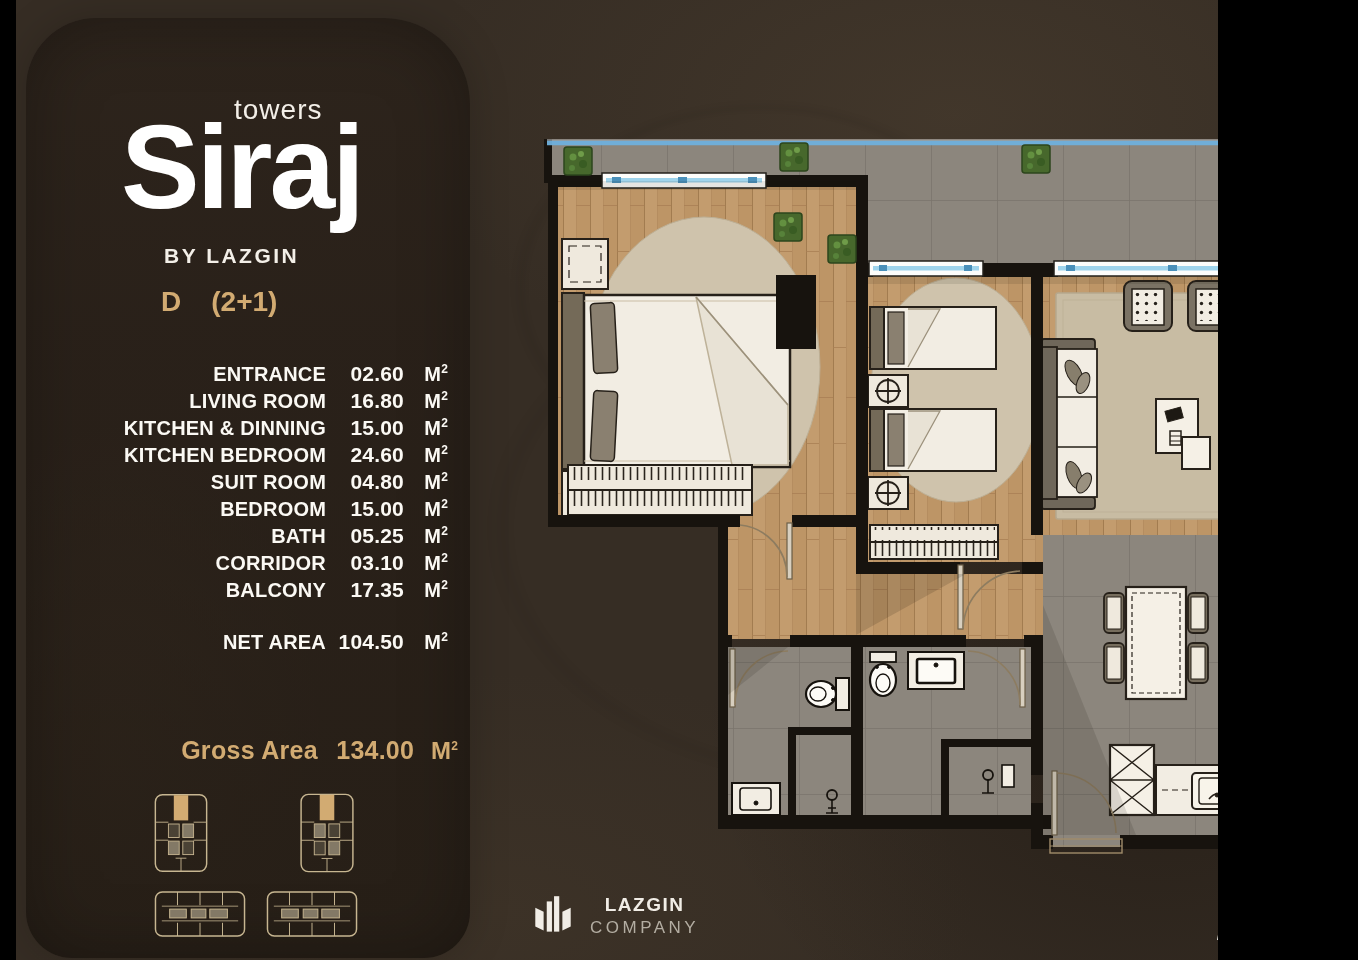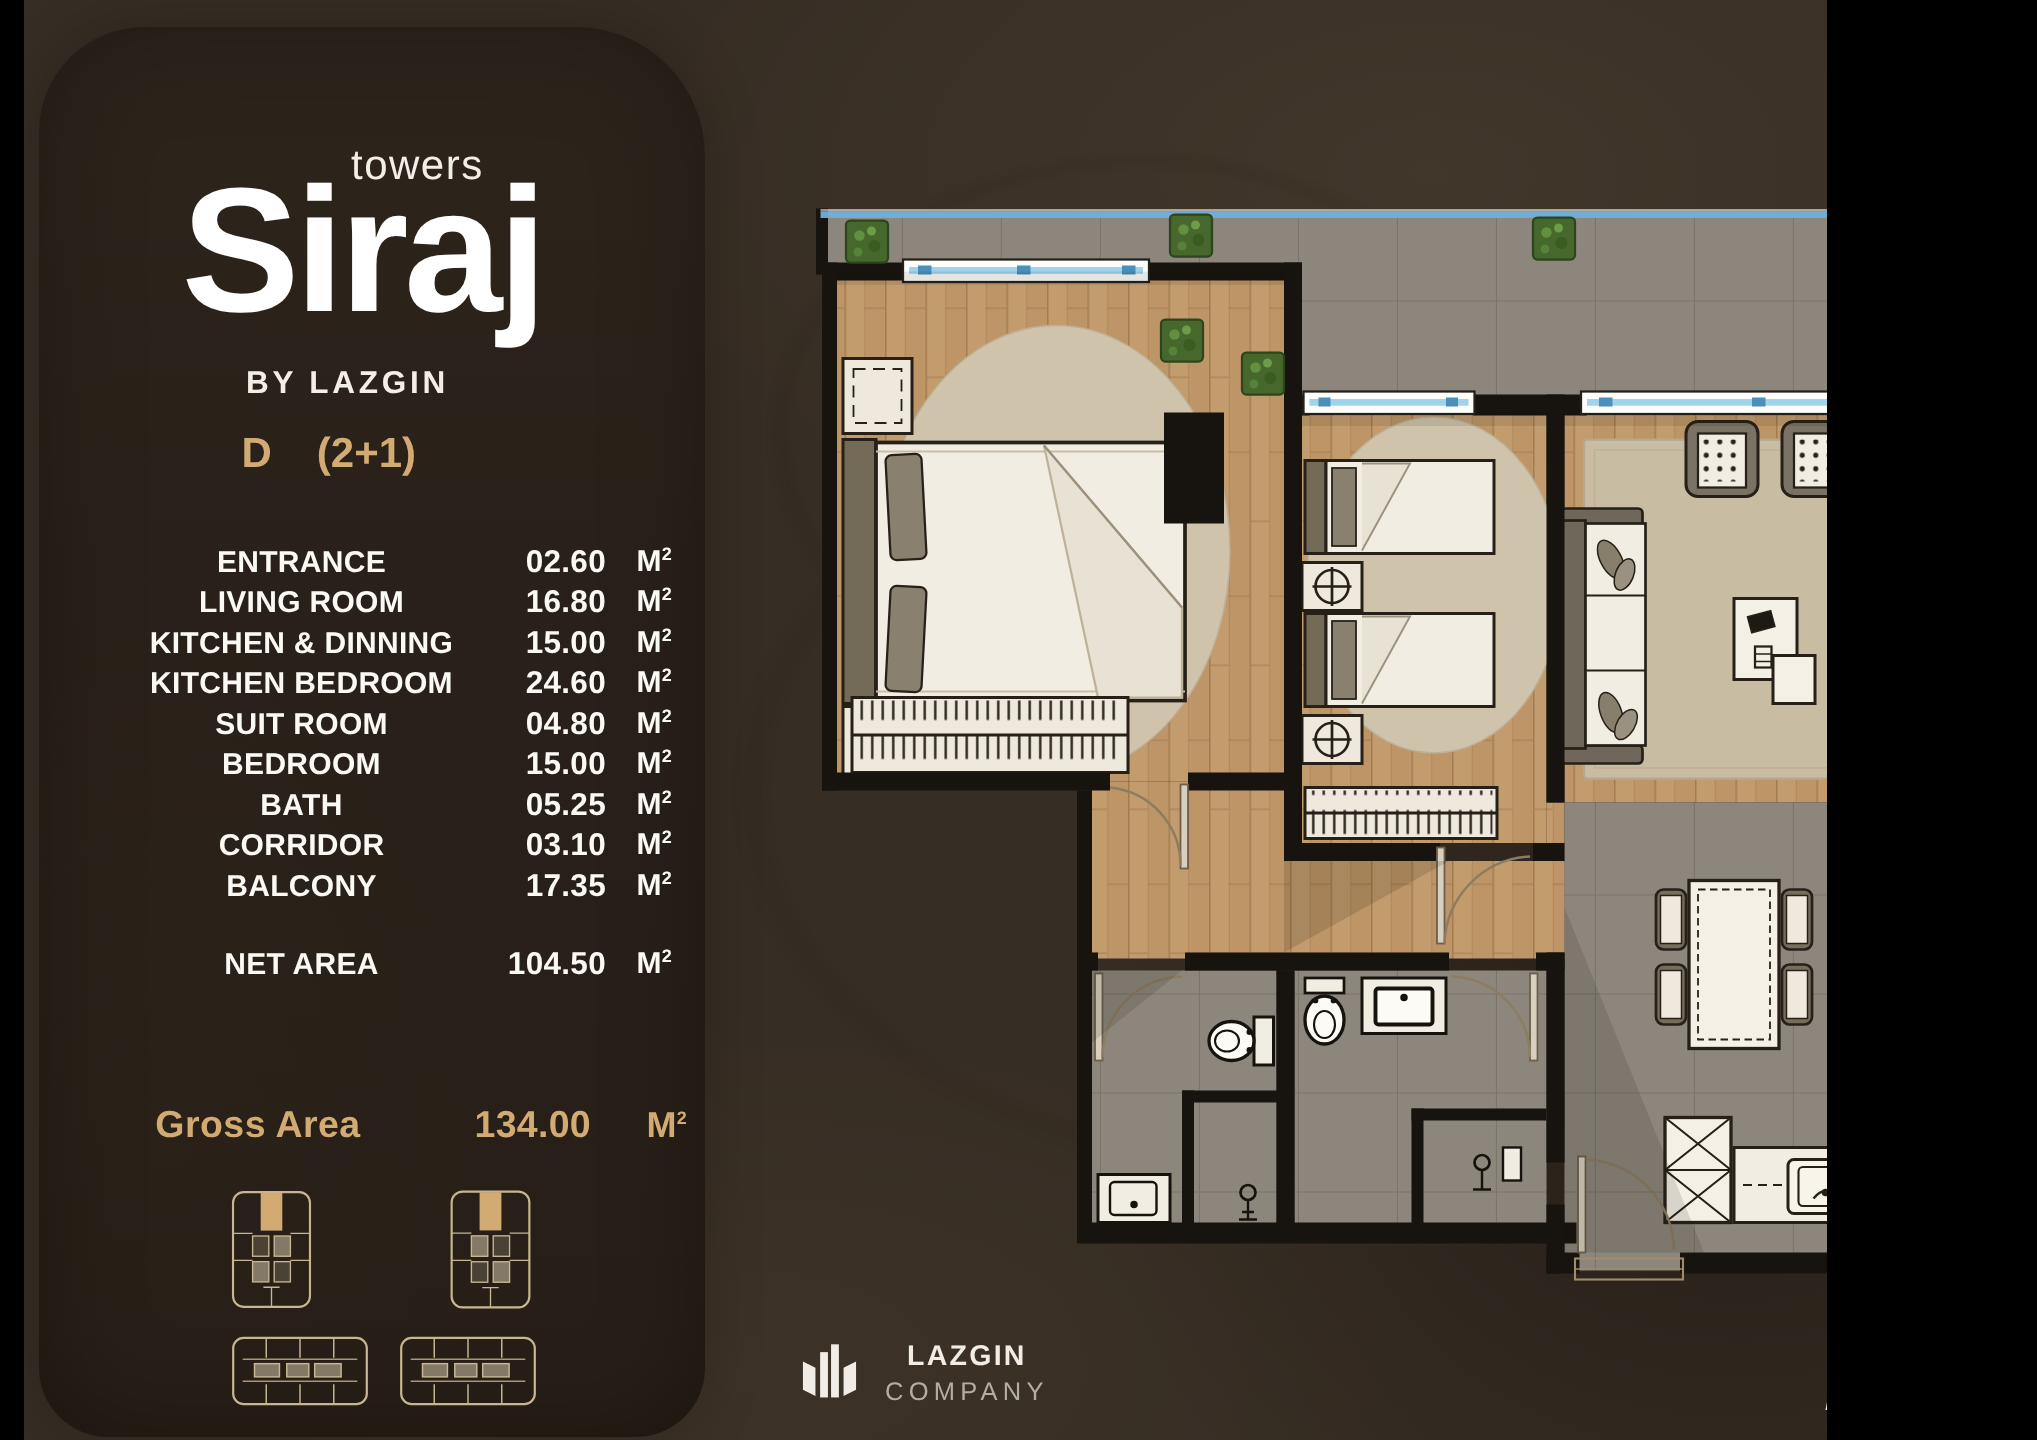--- a/index.html
+++ b/index.html
@@ -36,31 +36,31 @@
   .brand{position:absolute;left:0;top:0;width:444px;}
   .brand-towers{position:absolute;left:208px;top:76px;font-size:28px;color:var(--ink);letter-spacing:1px;}
   .brand-name{position:absolute;left:95px;top:76px;font-size:118px;line-height:1.25;color:#fff;
     font-weight:bold;letter-spacing:-3px;}
   .brand-by{position:absolute;left:138px;top:226px;font-size:21px;font-weight:bold;color:var(--ink);letter-spacing:2.5px;}
   .unit-title{position:absolute;left:135px;top:268px;font-size:28px;font-weight:bold;color:var(--accent);}
   .unit-title .code{margin-right:30px;}
   
   .rooms{position:absolute;left:50px;top:344px;width:372px;list-style:none;}
   .row{display:flex;align-items:baseline;height:27px;color:#fbf9f4;font-weight:bold;font-size:20px;letter-spacing:.2px;}
-  .row .lbl{flex:1;text-align:center;}
+  .row .lbl{flex:1;text-align:right;}
   .row .val{width:78px;text-align:right;font-size:21px;}
   .row .unit{width:44px;text-align:right;font-size:20px;}
   .row .unit i{font-style:normal;}
   .row .unit sup{font-size:12px;}
   .net-row{position:absolute;left:50px;top:612px;width:372px;}
   .gross-row{position:absolute;left:40px;top:718px;width:392px;color:var(--accent);}
   .gross-row .lbl{font-size:25px;letter-spacing:.3px;}
   .gross-row .val{font-size:25px;width:96px;}
   .gross-row .unit{font-size:24px;}
-  .gross-row.row{color:var(--accent);height:34px;gap:20px;}
+  .gross-row.row{color:var(--accent);height:34px;}
   
   .keyplans{position:absolute;left:0;top:0;}
   .kp{position:absolute;}
   
   .lazgin{position:absolute;left:512px;top:893px;display:flex;align-items:center;gap:12px;text-align:center;}
   .lazgin-text .t1{font-size:19px;font-weight:bold;color:#f1ede6;letter-spacing:1.5px;}
   .lazgin-text .t2{font-size:17px;color:#b3ada2;letter-spacing:3.5px;margin-top:2px;}
   .kay{position:absolute;left:1198px;top:892px;}
   
   .plan{position:absolute;left:520px;top:135px;width:790px;height:720px;}

